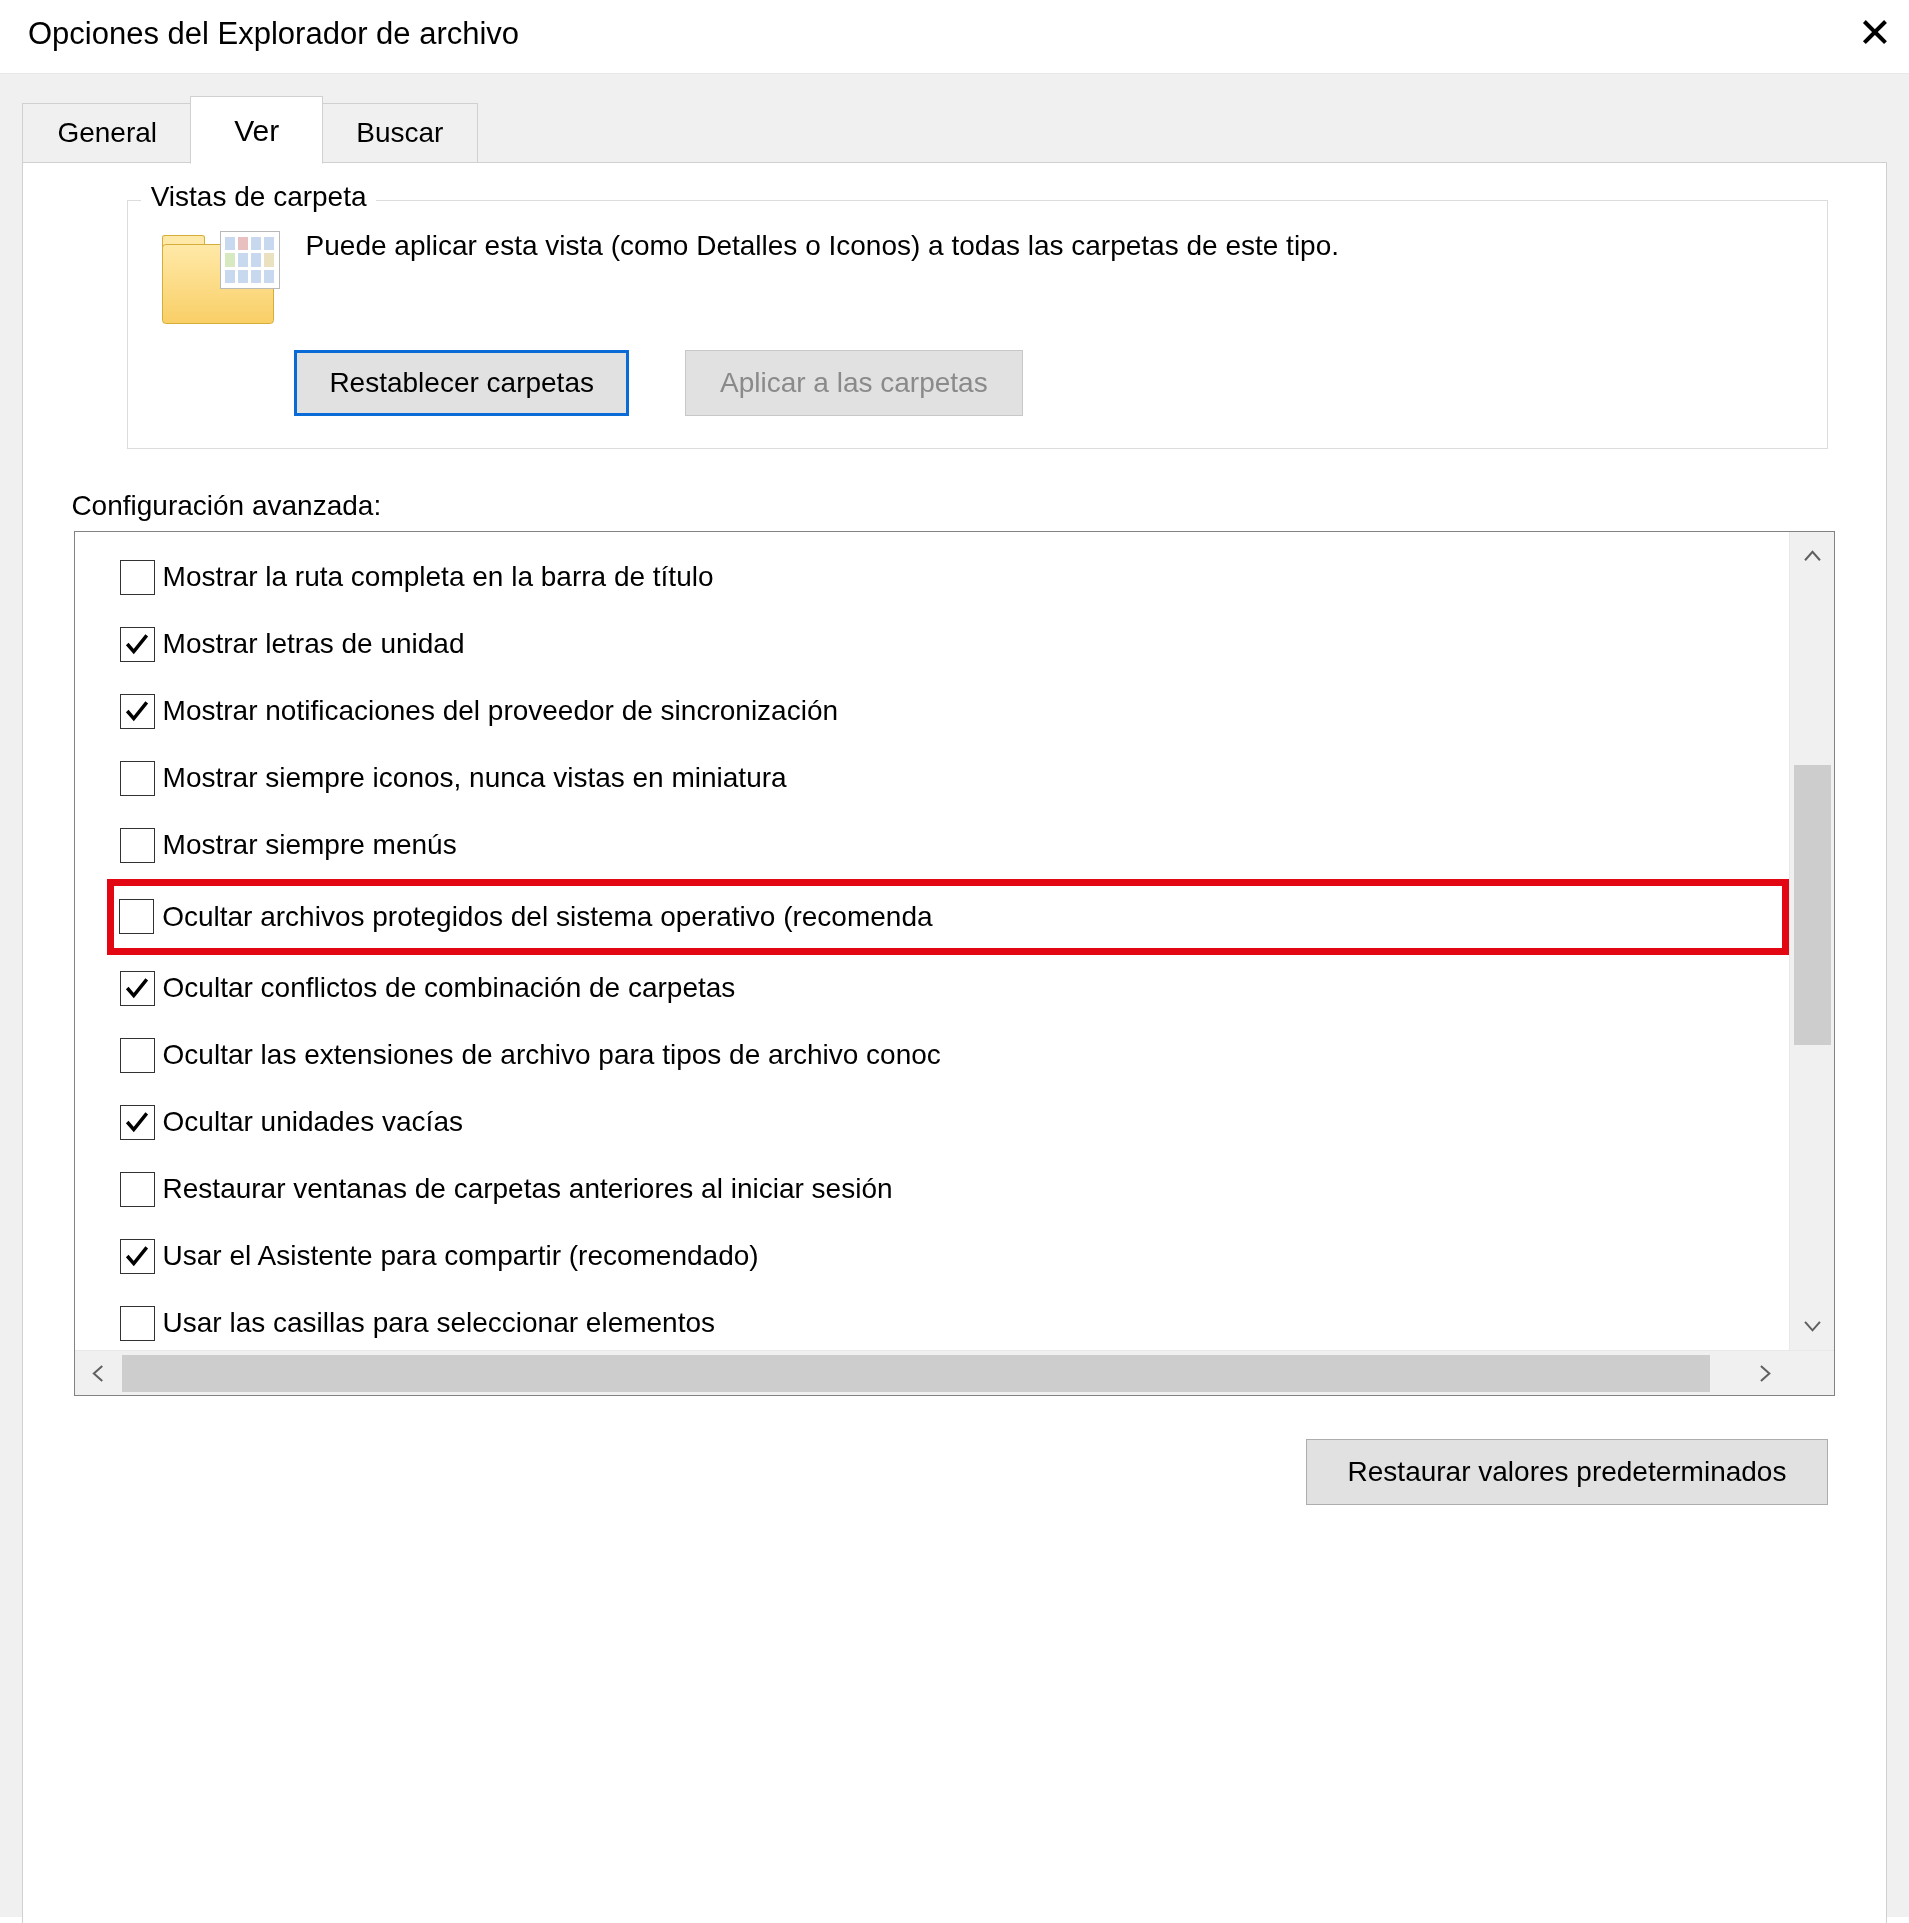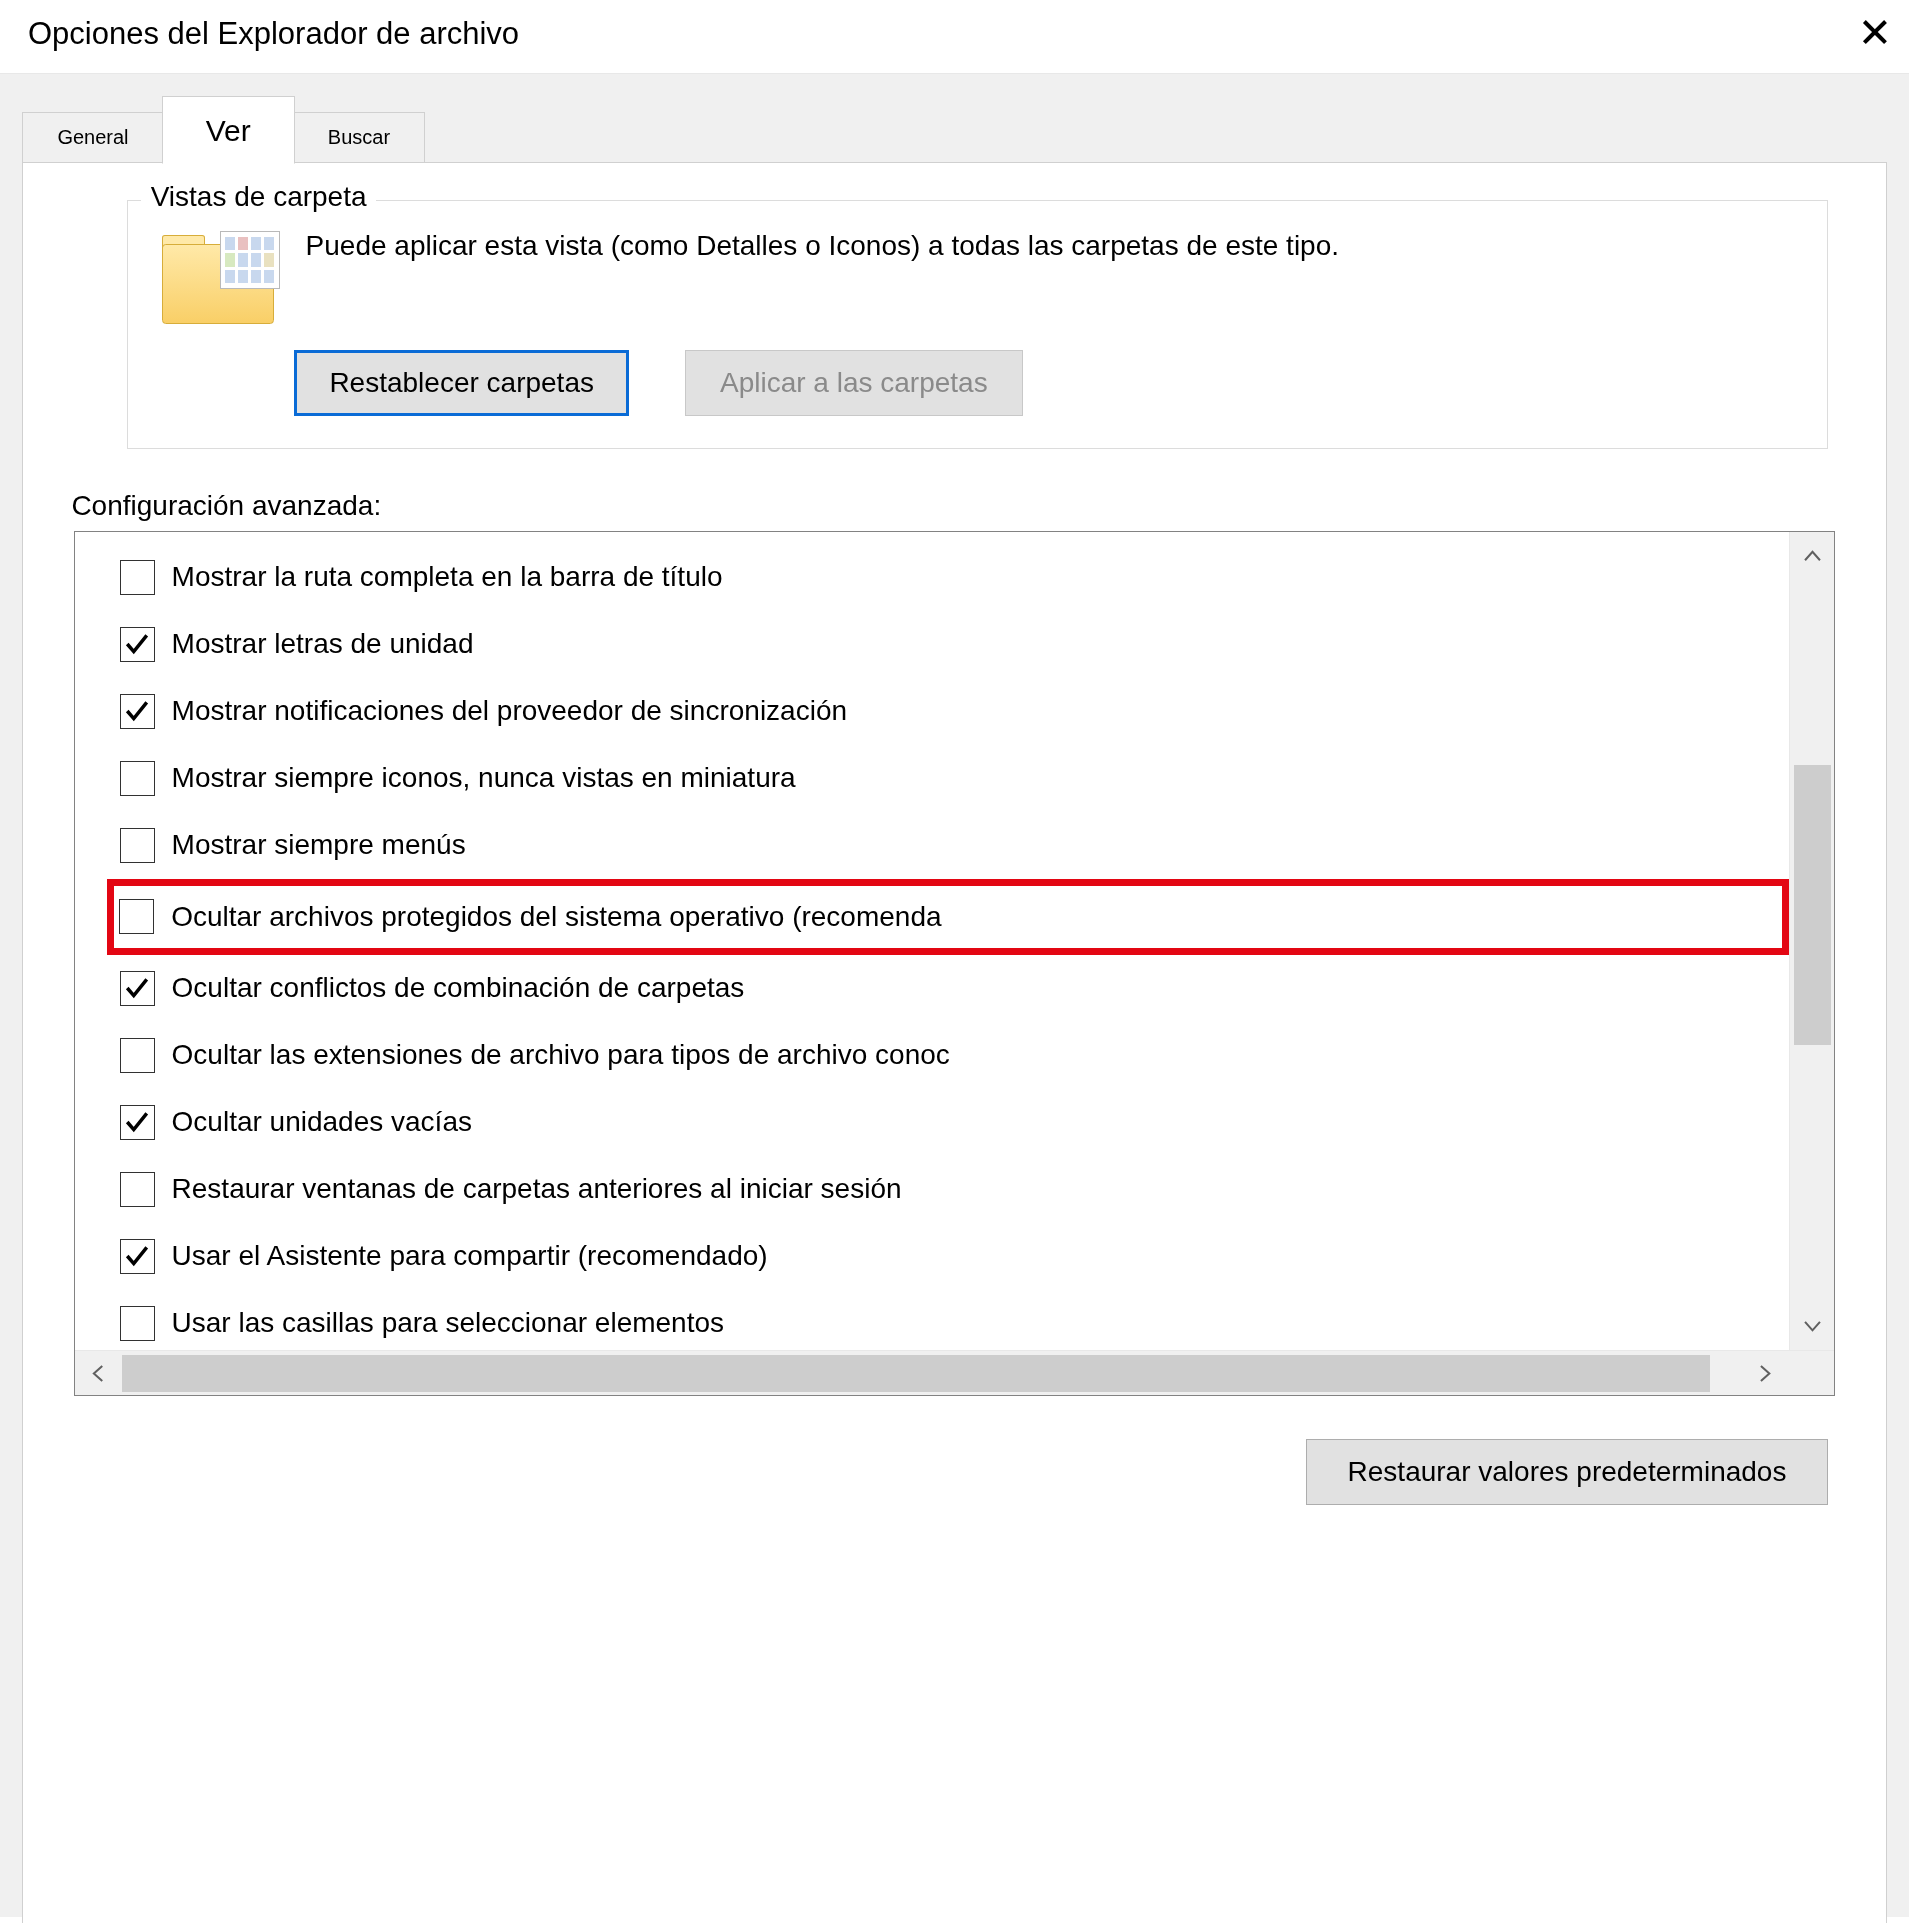--- a/index.html
+++ b/index.html
@@ -44,21 +44,21 @@
       position: relative;
     }
     .tabs {
       display: flex;
       align-items: flex-end;
       padding-top: 22.4px;
       position: relative;
     }
     .tab {
       padding: 13px 34px 13px 34px;
-      font-size: 20px;
+      font-size: 28px;
       background: #f0f0f0;
       border: 1.9px solid #d0d0d0;
       border-bottom: none;
       margin-right: -1.9px;
       cursor: pointer;
       position: relative;
     }
     .tab.active {
       background: #fff;
       border: 1.9px solid #d0d0d0;
@@ -200,21 +200,21 @@
     }
     .options-list {
       flex: 1;
       padding: 11.2px 0 11.2px 45px;
       overflow: hidden;
       white-space: nowrap;
     }
     .option-row {
       display: flex;
       align-items: center;
-      gap: 17px;
+      gap: 8px;
       font-size: 28px;
       height: 67px;
       padding-right: 5.6px;
     }
     .option-row.highlighted {
       border: 7.5px solid #e30613;
       margin-left: -13px;
       padding-left: 5.6px;
       height: 76px;
     }

